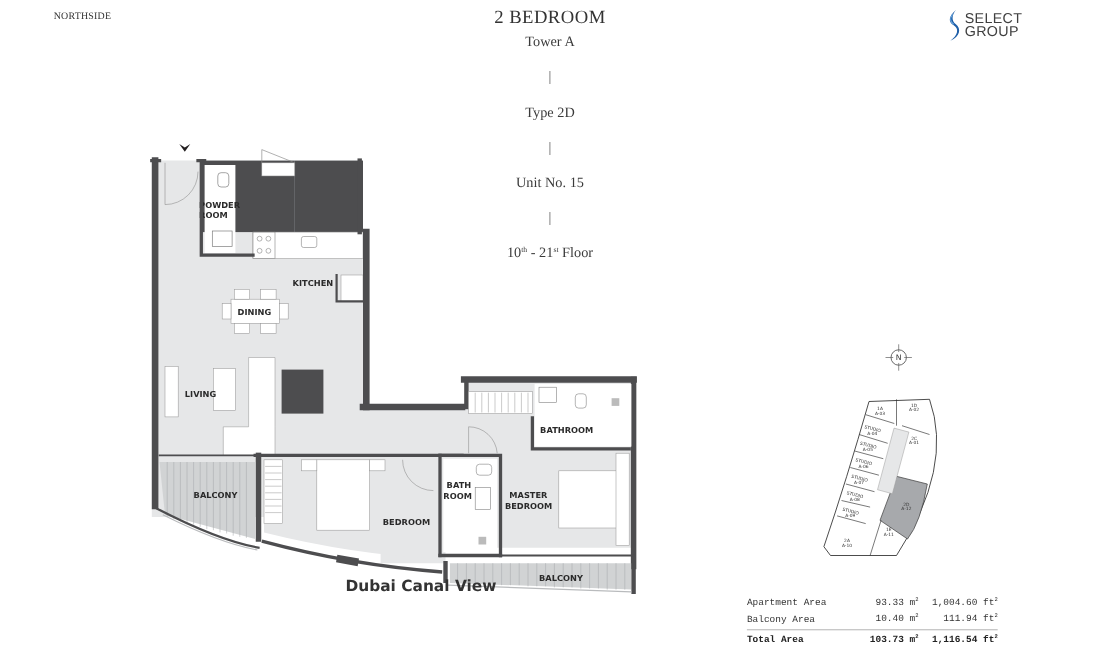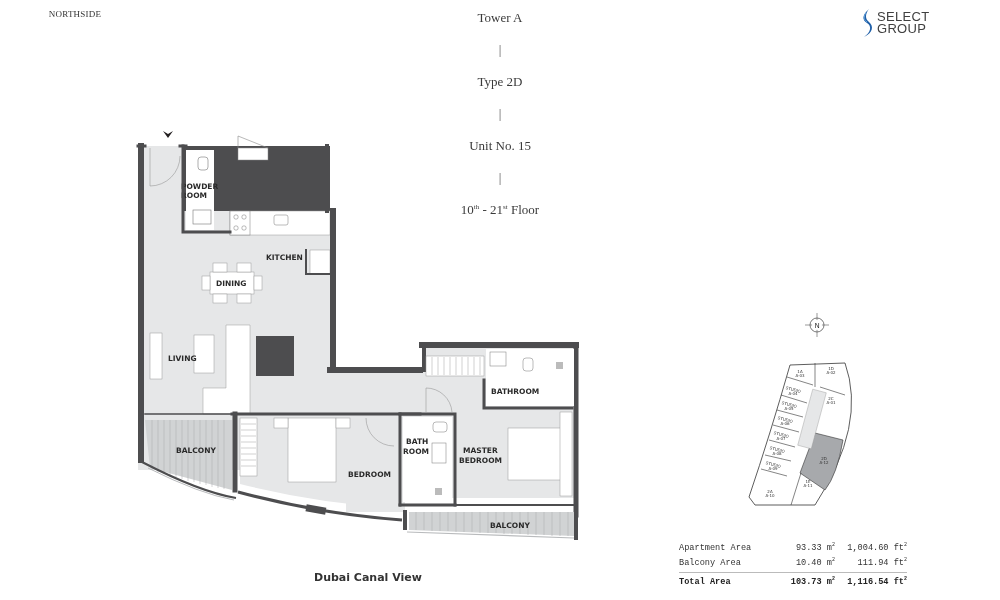--- a/index.html
+++ b/index.html
@@ -25,32 +25,33 @@
     .keyplan { position: absolute; left: 745px; top: 355px; }
 
     .area-table { position: absolute; left: 679px; top: 540px; width: 228px; font-family: Liberation Mono, monospace; font-size: 8.6px; color: #333; }
     .area-row { display: flex; height: 15px; align-items: center; }
     .area-row .c1 { width: 96px; }
     .area-row .c2 { width: 60px; text-align: right; }
     .area-row .c3 { width: 72px; text-align: right; }
     .area-row.total { font-weight: bold; border-top: 1px solid #bbb; margin-top: 2px; height: 18px; color: #222; align-items: center; }
     .area-row sup { font-size: 5px; }
 
-    .view-label { position: absolute; left: 314px; top: 571px; font-family: "DejaVu Sans", sans-serif; font-size: 11px; font-weight: bold; color: #333; }
+    .view-label { position: absolute; left: 314px; top: 525px; font-family: "DejaVu Sans", sans-serif; font-size: 14px; font-weight: bold; color: #333; }
 
     .room-label { font-family: "DejaVu Sans", sans-serif; font-size: 7.5px; font-weight: bold; fill: #2a2a2a; }
   </style>
 </head>
 <body>
 
 <div class="brand-logo">
   <div class="sub">NORTHSIDE</div>
 </div>
 
 <div class="title-block">
+  <div class="title">2 BEDROOM</div>
   <div class="meta">
     <span>Tower A</span>
     <span class="sep">|</span>
     <span>Type 2D</span>
     <span class="sep">|</span>
     <span>Unit No. 15</span>
     <span class="sep">|</span>
     <span><span>10</span><sup>th</sup><span> - </span><span>21</span><sup>st</sup><span> Floor</span></span>
   </div>
 </div>

